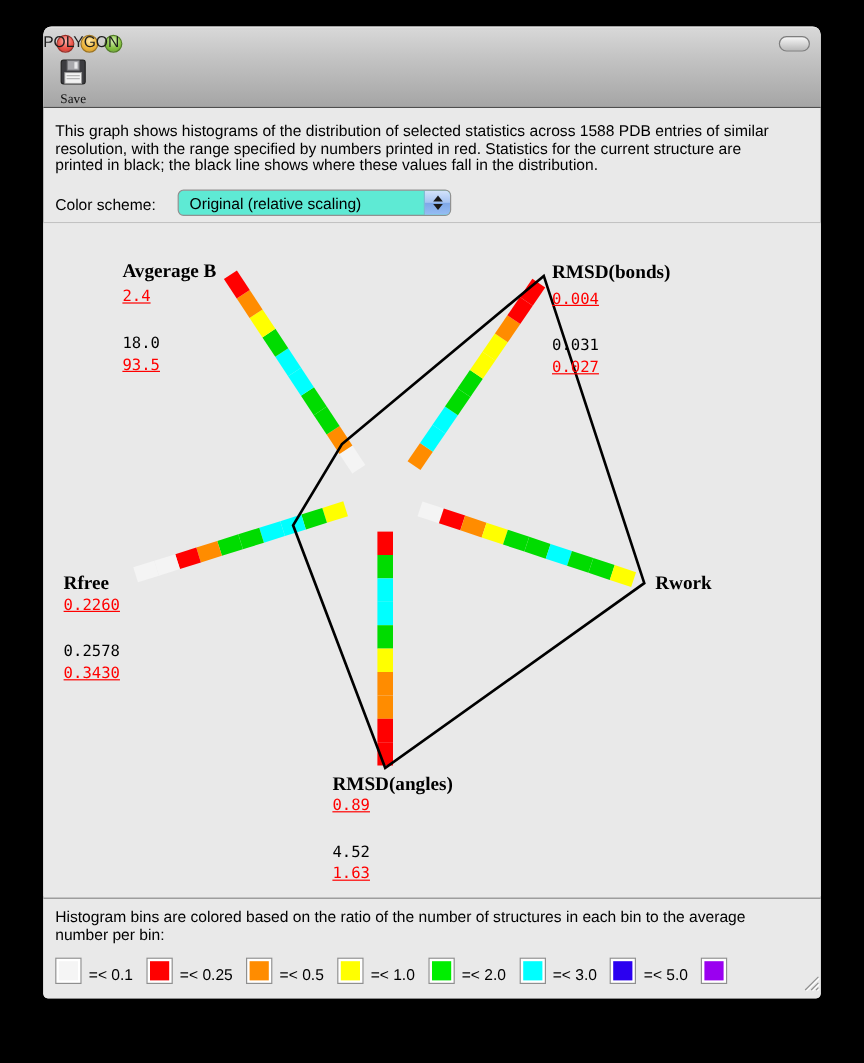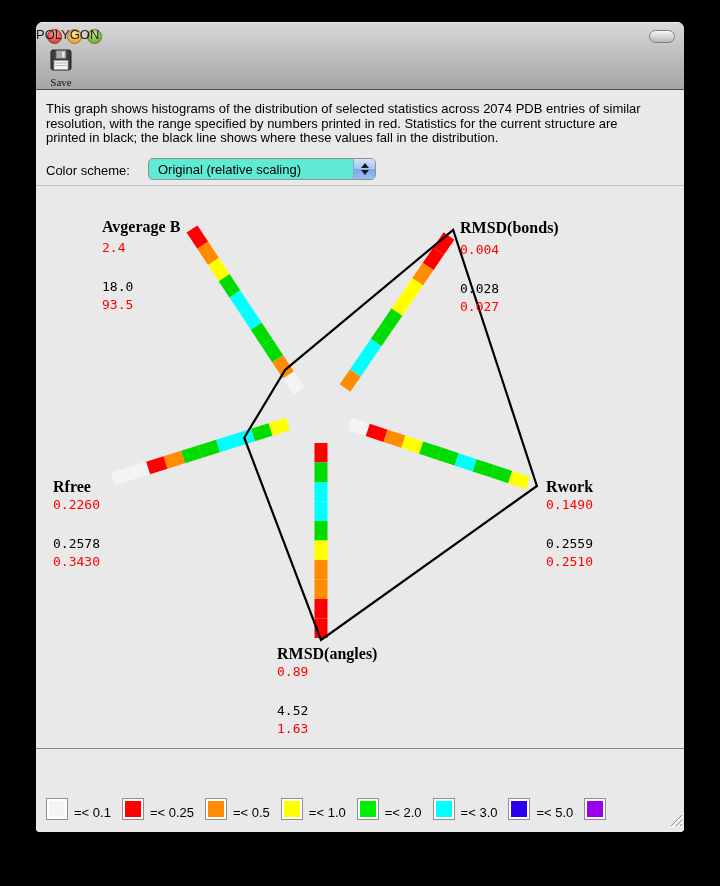--- a/index.html
+++ b/index.html
@@ -32,21 +32,21 @@
     display:flex;flex-direction:column;align-items:center;justify-content:center;gap:2px;}
   .tri-up{width:0;height:0;border-left:4px solid transparent;border-right:4px solid transparent;border-bottom:5px solid #1a1a1a;}
   .tri-dn{width:0;height:0;border-left:4px solid transparent;border-right:4px solid transparent;border-top:5px solid #1a1a1a;}
   #sep1{position:absolute;left:0;top:163px;width:648px;height:1px;background:#c2c2c2;}
   
   #plot{position:absolute;left:0;top:164px;width:648px;height:561px;background:#e9e9e9;padding-left:28px;}
   .axis-label{position:absolute;font-family:"Liberation Serif",serif;font-weight:bold;
     font-size:16px;color:#000;white-space:nowrap;}
   .axis-values{position:absolute;font-family:"DejaVu Sans Mono",monospace;font-size:13px;
     line-height:18.5px;white-space:pre;}
-  .axis-values .v-red{color:#f00;}
+  .axis-values .v-red{color:#f00;text-decoration:underline;}
   .axis-values .v-black{color:#000;margin-top:20px;}
   
   #footer{position:absolute;left:0;top:726px;width:648px;height:84px;background:#e9e9e9;
     border-top:1px solid #8a8a8a;box-sizing:border-box;}
   #footer-text{position:absolute;left:10px;top:7px;width:584px;font-size:13px;line-height:15px;color:#000;}
   #legend{position:absolute;left:10px;top:49px;display:flex;align-items:flex-end;}
   .swatch{width:22px;height:22px;border:1px solid #8f8f8f;background:#fff;box-sizing:border-box;
     display:flex;align-items:center;justify-content:center;flex:none;}
   .swatch .fill{width:16px;height:16px;}
   .leg-label{font-size:13px;color:#000;margin:0 11px 0 6px;white-space:nowrap;}
@@ -72,21 +72,21 @@
           <rect x="13" y="3.8" width="2.6" height="5.4" fill="#e8e8ea"></rect>
           <rect x="5" y="12.5" width="14" height="9" fill="#f2f2f2" stroke="#9a9a9a" stroke-width="0.8"></rect>
           <line x1="6.5" y1="15" x2="17.5" y2="15" stroke="#b5b5b5" stroke-width="1"></line>
           <line x1="6.5" y1="17.5" x2="17.5" y2="17.5" stroke="#b5b5b5" stroke-width="1"></line>
         </svg>
       </span>
       <div class="lbl">Save</div>
     </div>
   </div>
 
-  <div id="desc">This graph shows histograms of the distribution of selected statistics across 2074 PDB entries of similar resolution, with the range specified by numbers printed in red.  Statistics for the current structure are printed in black; the black line shows where these values fall in the distribution.</div>
+  <div id="desc">This graph shows histograms of the distribution of selected statistics across 1588 PDB entries of similar resolution, with the range specified by numbers printed in red.  Statistics for the current structure are printed in black; the black line shows where these values fall in the distribution.</div>
 
   <div id="cs-label">Color scheme:</div>
   <div id="combo">
     <div class="txt">Original (relative scaling)</div>
     <div class="stepper">
       <div class="tri-up"></div>
       <div class="tri-dn"></div>
     </div>
   </div>
 
@@ -142,30 +142,30 @@
         <line x1="200.5" y1="451.5" x2="183" y2="457" stroke="#00dc00" stroke-width="13"></line>
         <line x1="183" y1="457" x2="165.5" y2="462.5" stroke="#ff8c00" stroke-width="13"></line>
         <line x1="165.5" y1="462.5" x2="148" y2="468" stroke="#ff0000" stroke-width="13"></line>
         <line x1="148" y1="468" x2="130.5" y2="473.5" stroke="#f4f4f4" stroke-width="13"></line>
         <line x1="130.5" y1="473.5" x2="113" y2="479" stroke="#f4f4f4" stroke-width="13"></line>
         <polygon points="285.09,369.94 453.15999999999997,229.92 536.9,485.95 321,639.95 244.25,437.75" fill="none" stroke="#000000" stroke-width="2.2"></polygon>
       </svg>
   <div class="axis-label" style="left: 66px; top: 32px;">Avgerage B</div>
       <div class="axis-values" style="left: 66px; top: 53px;"><div class="v-red">2.4</div><div class="v-black">18.0</div><div class="v-red">93.5</div></div>
       <div class="axis-label" style="left: 424px; top: 33px;">RMSD(bonds)</div>
-      <div class="axis-values" style="left: 424px; top: 55px;"><div class="v-red">0.004</div><div class="v-black">0.028</div><div class="v-red">0.027</div></div>
+      <div class="axis-values" style="left: 424px; top: 55px;"><div class="v-red">0.004</div><div class="v-black">0.031</div><div class="v-red">0.027</div></div>
       <div class="axis-label" style="left: 510px; top: 292px;">Rwork</div>
-      <div class="axis-values" style="left: 510px; top: 310px;"><div class="v-red">0.1490</div><div class="v-black">0.2559</div><div class="v-red">0.2510</div></div>
       <div class="axis-label" style="left: 241px; top: 459px;">RMSD(angles)</div>
       <div class="axis-values" style="left: 241px; top: 477px;"><div class="v-red">0.89</div><div class="v-black">4.52</div><div class="v-red">1.63</div></div>
       <div class="axis-label" style="left: 17px; top: 292px;">Rfree</div>
       <div class="axis-values" style="left: 17px; top: 310px;"><div class="v-red">0.2260</div><div class="v-black">0.2578</div><div class="v-red">0.3430</div></div>
     </div>
 
   <div id="footer">
+    <div id="footer-text">Histogram bins are colored based on the ratio of the number of structures in each bin to the average number per bin:</div>
     <div id="legend">
         <div class="swatch">
           <div class="fill" style="background: rgb(245, 245, 245);"></div>
         </div>
         <span class="leg-label">=&lt; 0.1</span>
         <div class="swatch">
           <div class="fill" style="background: rgb(255, 0, 0);"></div>
         </div>
         <span class="leg-label">=&lt; 0.25</span>
         <div class="swatch">

